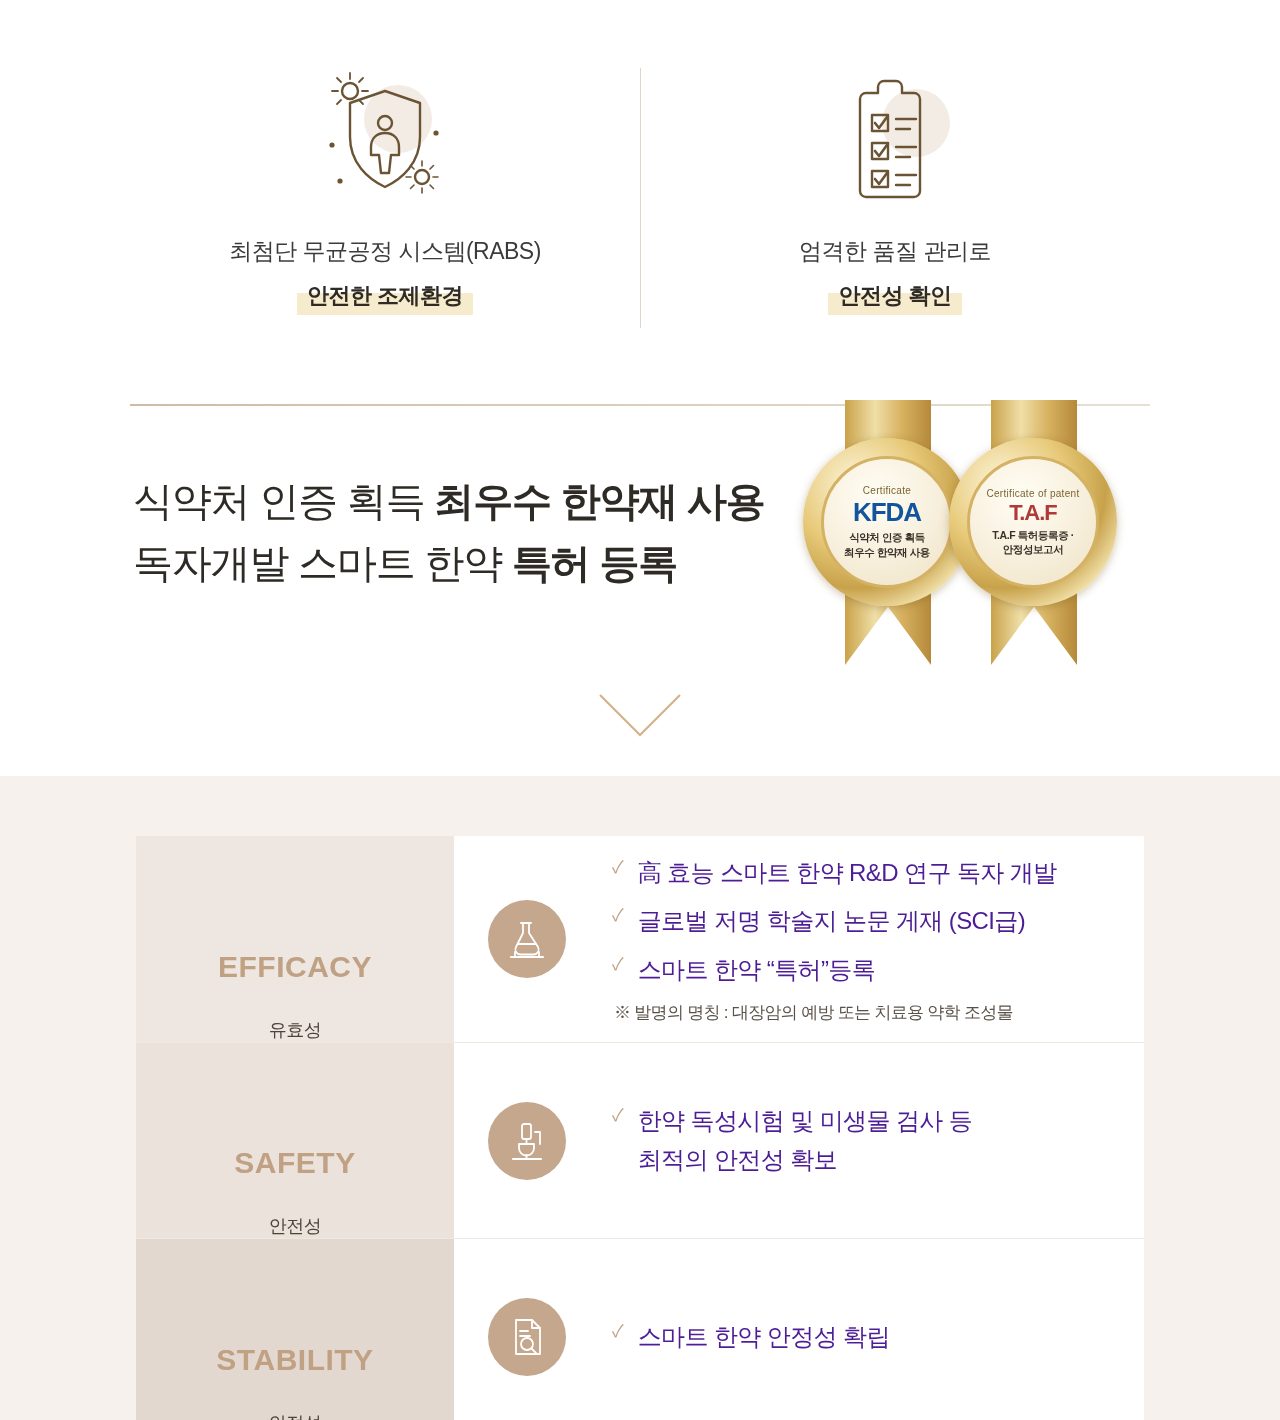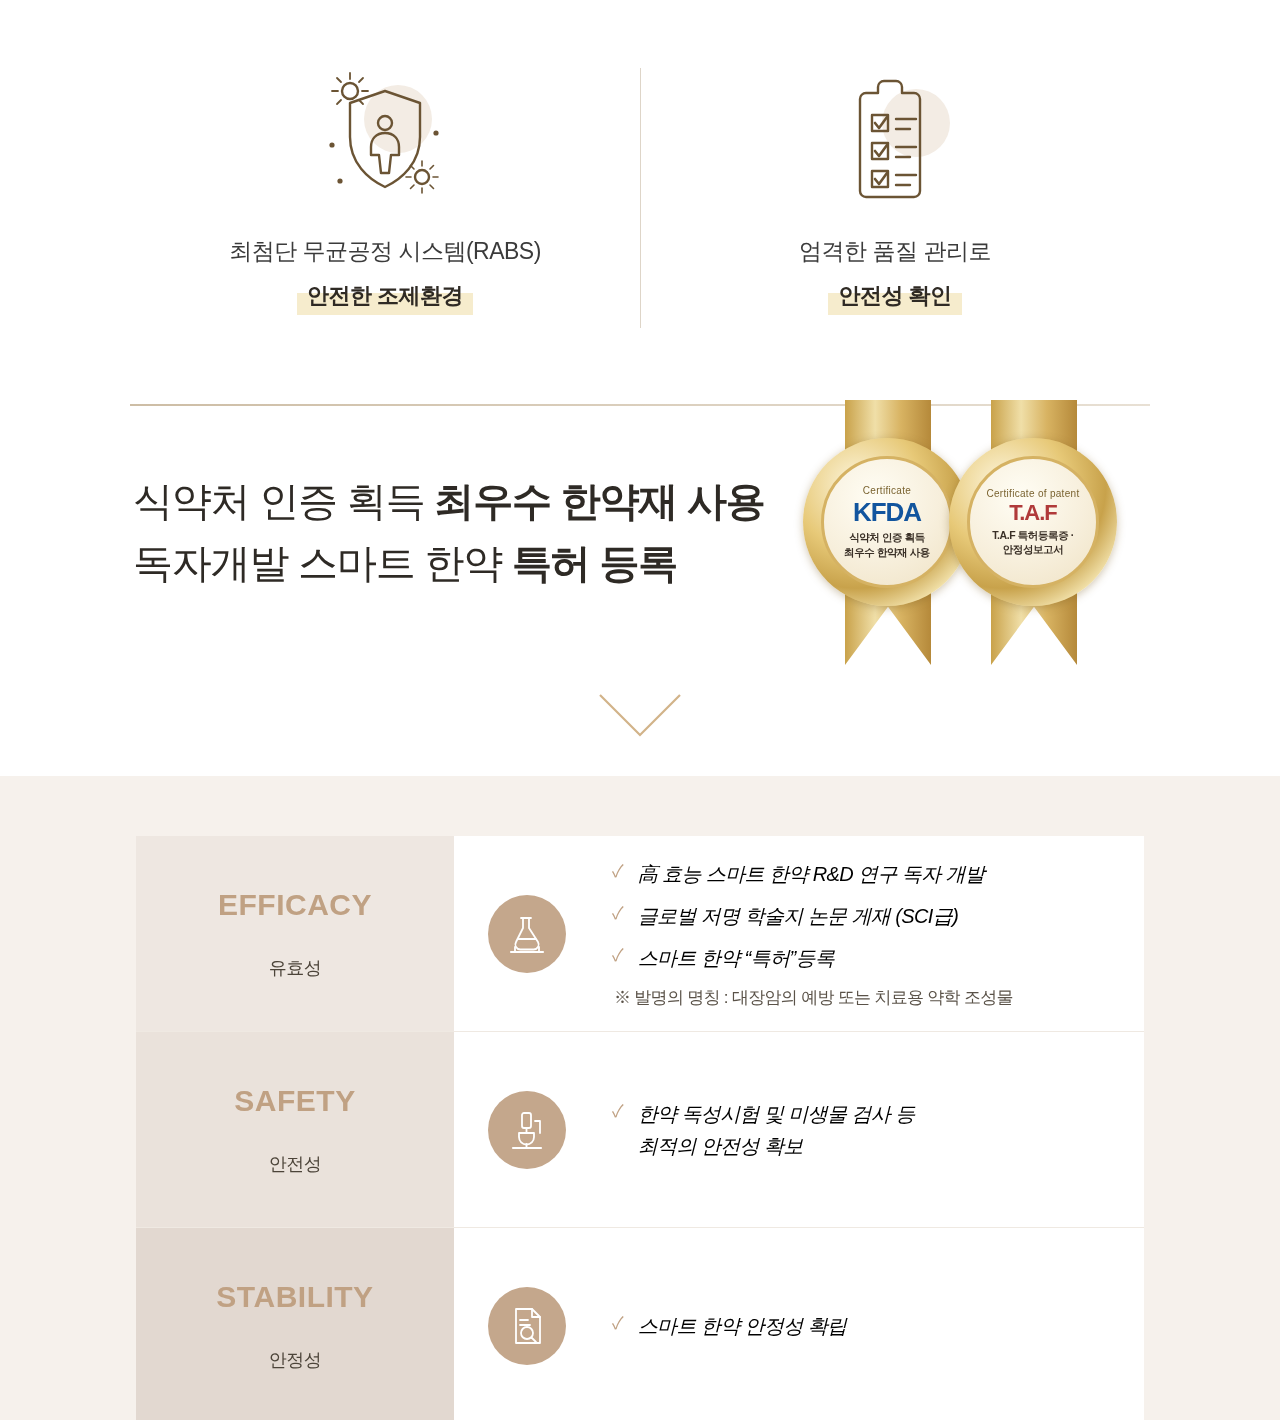--- a/index.html
+++ b/index.html
@@ -127,41 +127,41 @@
     width: 1008px;
     background: #fff;
     display: flex; flex-direction: column;
   }
   .row { display: flex; min-height: 196px; border-bottom: 1px solid #efe9e2; }
   .row:last-child { border-bottom: none; }
   .row-label {
     width: 318px;
     background: #eee7e1;
     display: flex; flex-direction: column;
-    align-items: center; justify-content: center; gap: 10px;
+    align-items: center; justify-content: flex-end; gap: 10px;
   }
   .row:nth-child(2) .row-label { background: #eae2db; }
   .row:nth-child(3) .row-label { background: #e2d8d0; }
   .label-en {
     font-size: 30px; font-weight: bold; letter-spacing: 0.5px;
     color: #c0a183;
   }
   .label-ko { font-size: 18px; color: #4c4439; margin-top: 24px; letter-spacing: -0.5px; }
   .row-body { flex: 1; display: flex; align-items: center; background: #fff; padding: 18px 20px 18px 34px; }
   .circle-icon {
     width: 78px; height: 78px; border-radius: 50%;
     background: #c4a78c;
     display: flex; align-items: center; justify-content: center;
     flex: none; margin-right: 46px;
   }
   .bullets { flex: 1; }
   .bullet { display: flex; align-items: flex-start; margin-bottom: 10px; }
   .bullet:last-child { margin-bottom: 0; }
   .check { color: #c0a183; font-size: 17px; margin-right: 14px; line-height: 1.6; flex: none; }
-  .btext { font-size: 20px; color: #000000; line-height: 1.6; letter-spacing: -0.6px; font-style: italic; }
+  .btext { font-size: 24px; color: #4c1d95; line-height: 1.6; letter-spacing: -0.6px; }
   .note { font-size: 17px; color: #5a5248; letter-spacing: -0.7px; margin-top: 12px; margin-left: 2px; }
   .sub { display: block; }
 </style>
 </head>
 <body>
 
 <div class="page">
 
   <div class="features">
 

